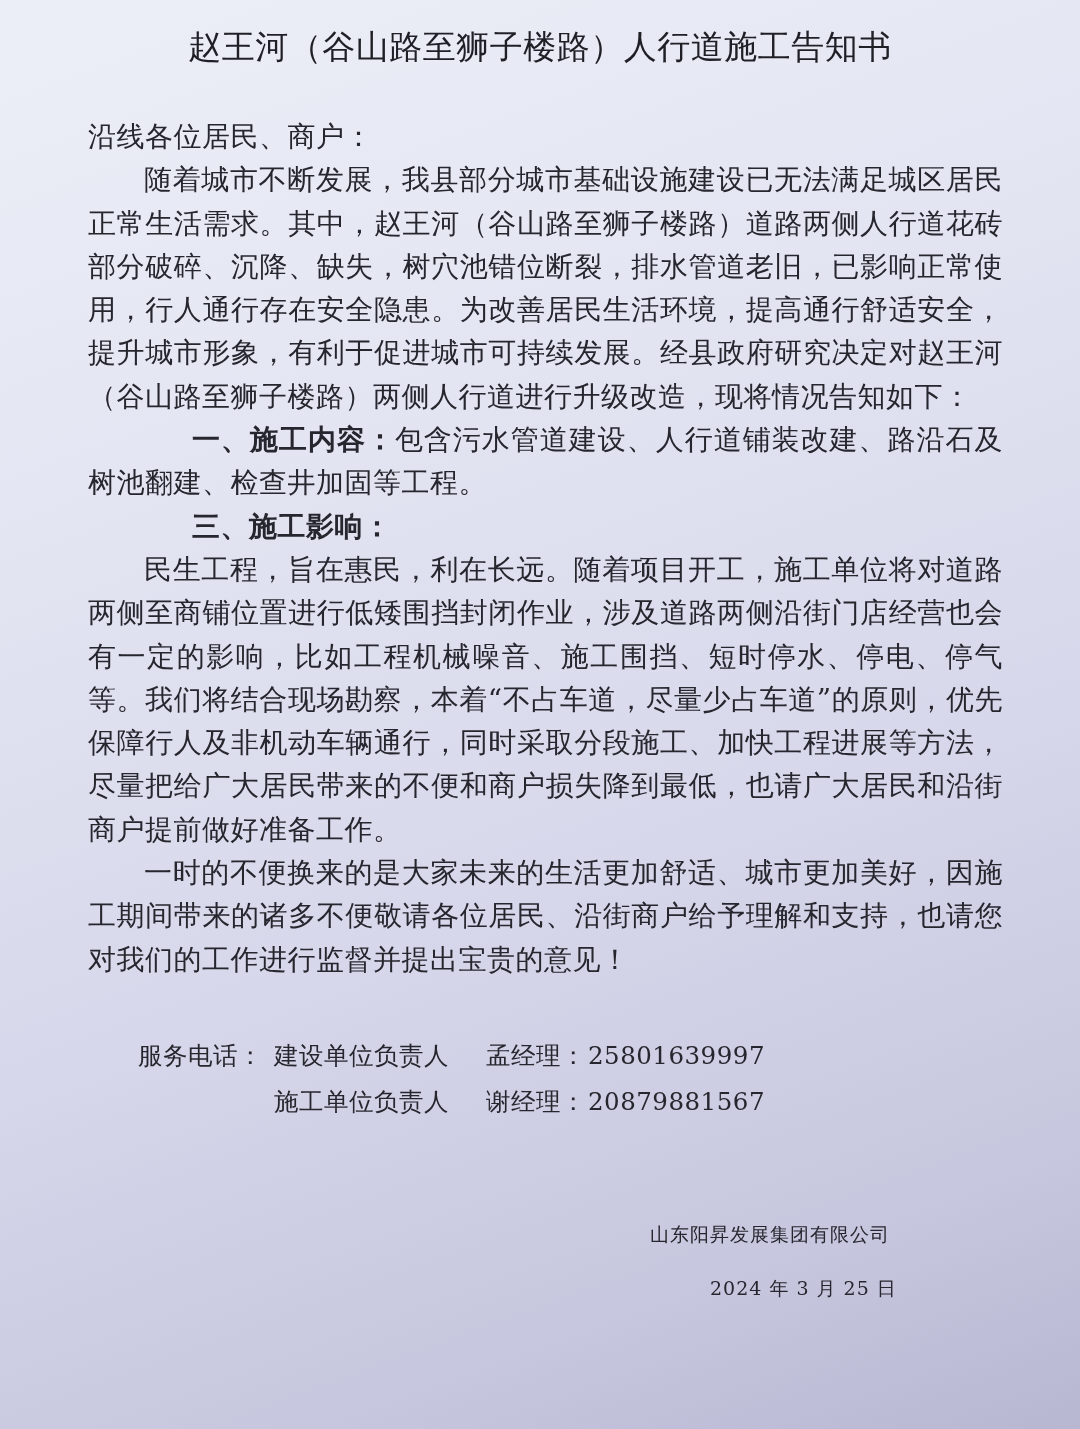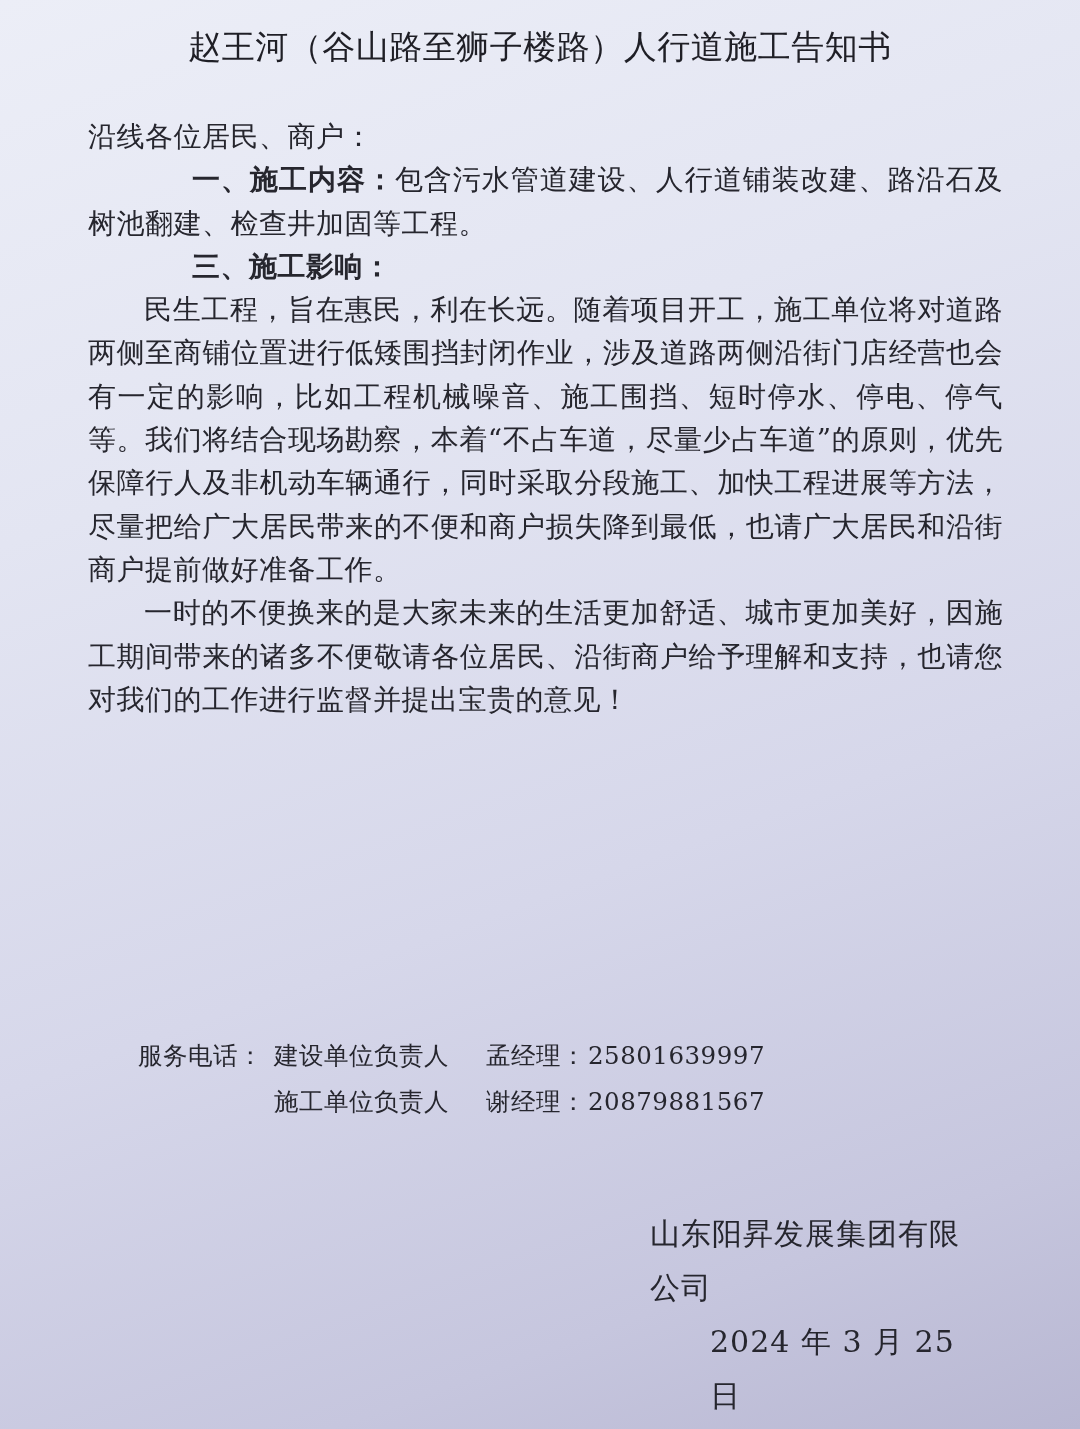--- a/index.html
+++ b/index.html
@@ -73,36 +73,37 @@
       width: 212px;
     }
     .contact-person {
       width: 102px;
     }
     .signature {
       position: absolute;
       left: 650px;
       top: 1207px;
       width: 340px;
-      font-size: 30px;
+      font-size: 19px;
       line-height: 54px;
       letter-spacing: 1px;
     }
     .sig-company { text-align: left; }
     .sig-date { padding-left: 60px; }
   </style>
 </head>
 <body>
 
 <div class="page">
 
   <div class="title">赵王河（谷山路至狮子楼路）人行道施工告知书</div>
 
   <div class="body-text">
     <p>沿线各位居民、商户：</p>
+    <p class="indent">随着城市不断发展，我县部分城市基础设施建设已无法满足城区居民正常生活需求。其中，赵王河（谷山路至狮子楼路）道路两侧人行道花砖部分破碎、沉降、缺失，树穴池错位断裂，排水管道老旧，已影响正常使用，行人通行存在安全隐患。为改善居民生活环境，提高通行舒适安全，提升城市形象，有利于促进城市可持续发展。经县政府研究决定对赵王河（谷山路至狮子楼路）两侧人行道进行升级改造，现将情况告知如下：</p>
 
     <p class="indent"><span class="heading-item">一、施工内容：</span><span>包含污水管道建设、人行道铺装改建、路沿石及树池翻建、检查井加固等工程。</span></p>
 
 
     <p class="indent"><span class="heading-item">三、施工影响：</span></p>
 
     <p class="indent">民生工程，旨在惠民，利在长远。随着项目开工，施工单位将对道路两侧至商铺位置进行低矮围挡封闭作业，涉及道路两侧沿街门店经营也会有一定的影响，比如工程机械噪音、施工围挡、短时停水、停电、停气等。我们将结合现场勘察，本着“不占车道，尽量少占车道”的原则，优先保障行人及非机动车辆通行，同时采取分段施工、加快工程进展等方法，尽量把给广大居民带来的不便和商户损失降到最低，也请广大居民和沿街商户提前做好准备工作。</p>
     <p class="indent">一时的不便换来的是大家未来的生活更加舒适、城市更加美好，因施工期间带来的诸多不便敬请各位居民、沿街商户给予理解和支持，也请您对我们的工作进行监督并提出宝贵的意见！</p>
   </div>
 

